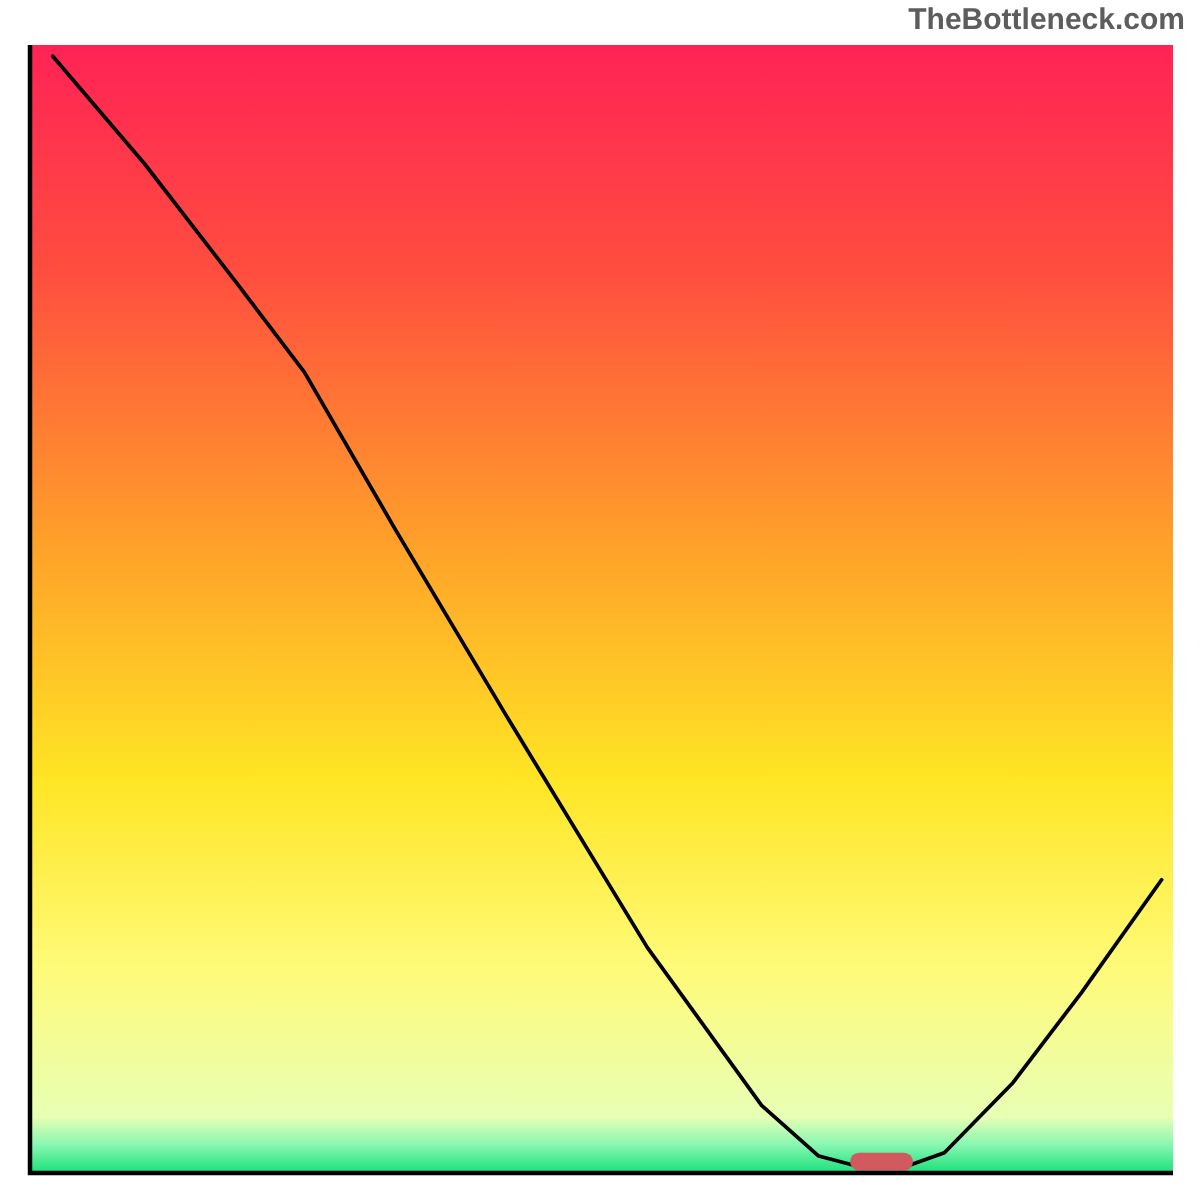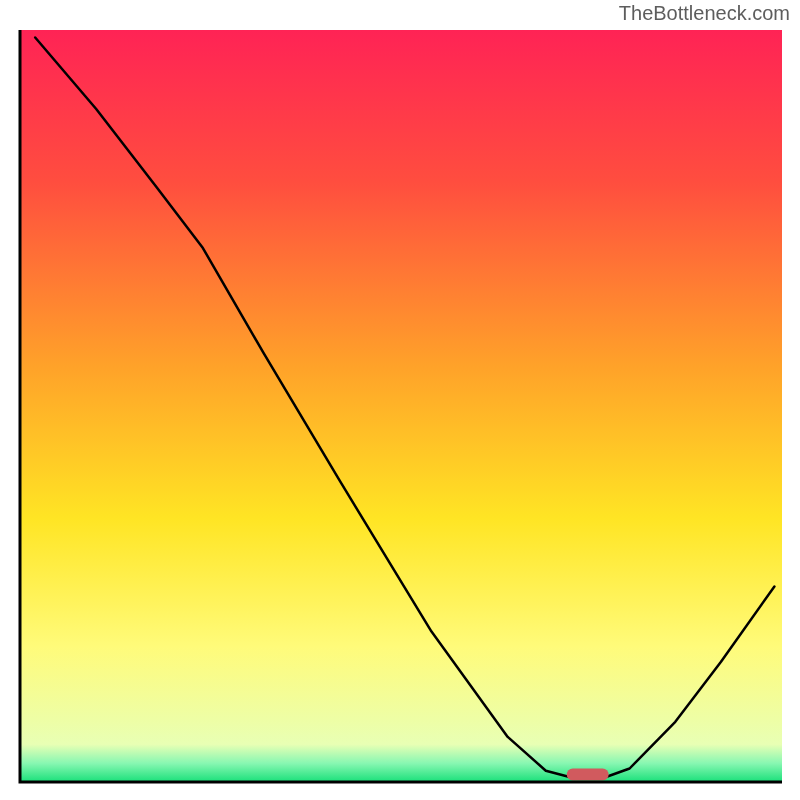--- a/index.html
+++ b/index.html
@@ -15,21 +15,21 @@
     width: 800px;
     height: 800px;
   }
   .watermark {
     position: absolute;
     top: 2px;
     right: 10px;
     color: #5d5d5d;
     font-size: 20px;
     pointer-events: none;
-    font-weight: 400;
+    font-weight: 700;
   }
   svg {
     position: absolute;
     top: 0;
     left: 0;
   }
 </style>
 </head>
 <body>
 

